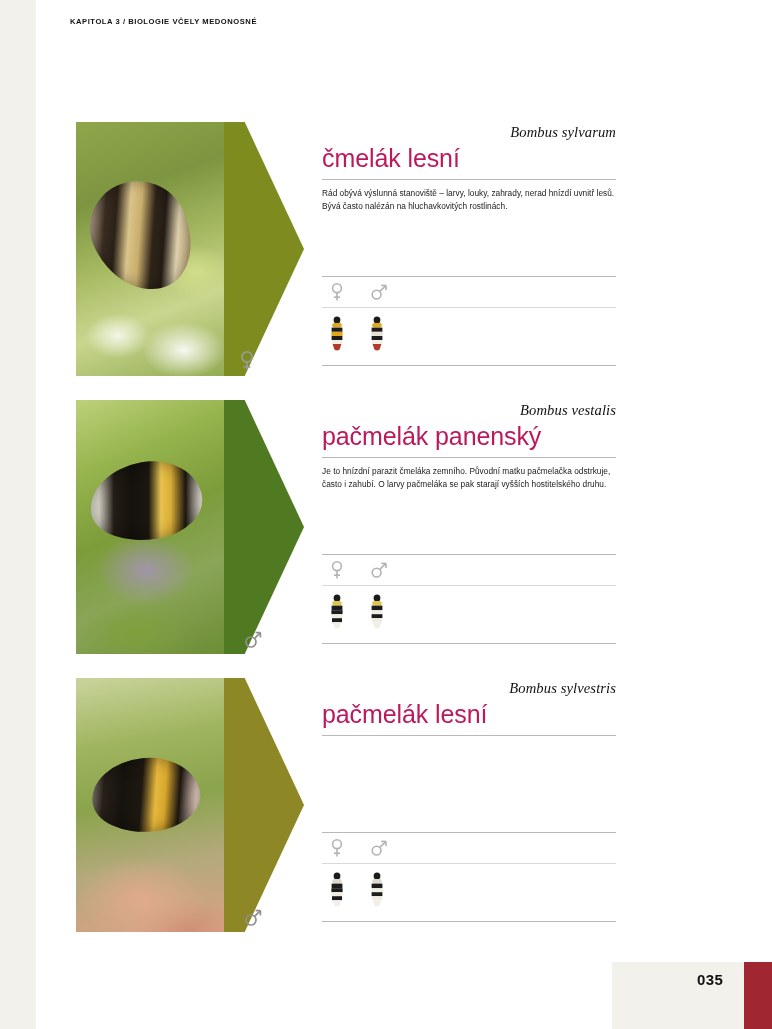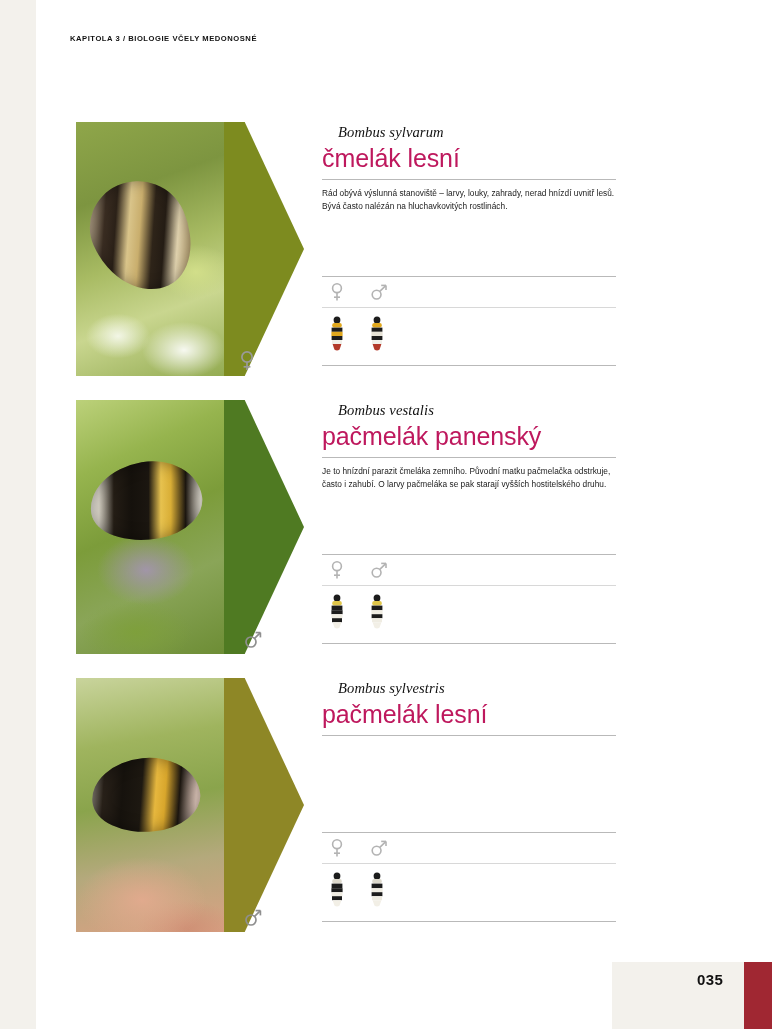--- a/index.html
+++ b/index.html
@@ -23,21 +23,21 @@
     top: 0;
     width: 36px;
     height: 1029px;
     background: #f3f1ec;
   }
 
   
   .running-head {
     position: absolute;
     left: 70px;
-    top: 34px;
+    top: 17px;
     font-size: 7.6px;
     letter-spacing: 0.55px;
     font-weight: bold;
     color: #111111;
     text-transform: uppercase;
   }
 
   
   .entry {
     position: absolute;
@@ -170,22 +170,23 @@
     position: absolute;
     left: 322px;
     top: 14px;
     width: 294px;
   }
   .latin {
     font-family: "Liberation Serif", serif;
     font-style: italic;
     font-size: 14.6px;
     color: #111111;
-    margin: 0 0 4px 16px;
+    margin: 0 0 4px 0;
     letter-spacing: 0.1px;
+    text-align: right;
   }
   .common {
     font-size: 25px;
     font-weight: normal;
     color: #be185d;
     margin: 0;
     padding: 0 0 7px 0;
     letter-spacing: -0.1px;
     line-height: 1.08;
     border-bottom: 0.8px solid #b9b9b9;

